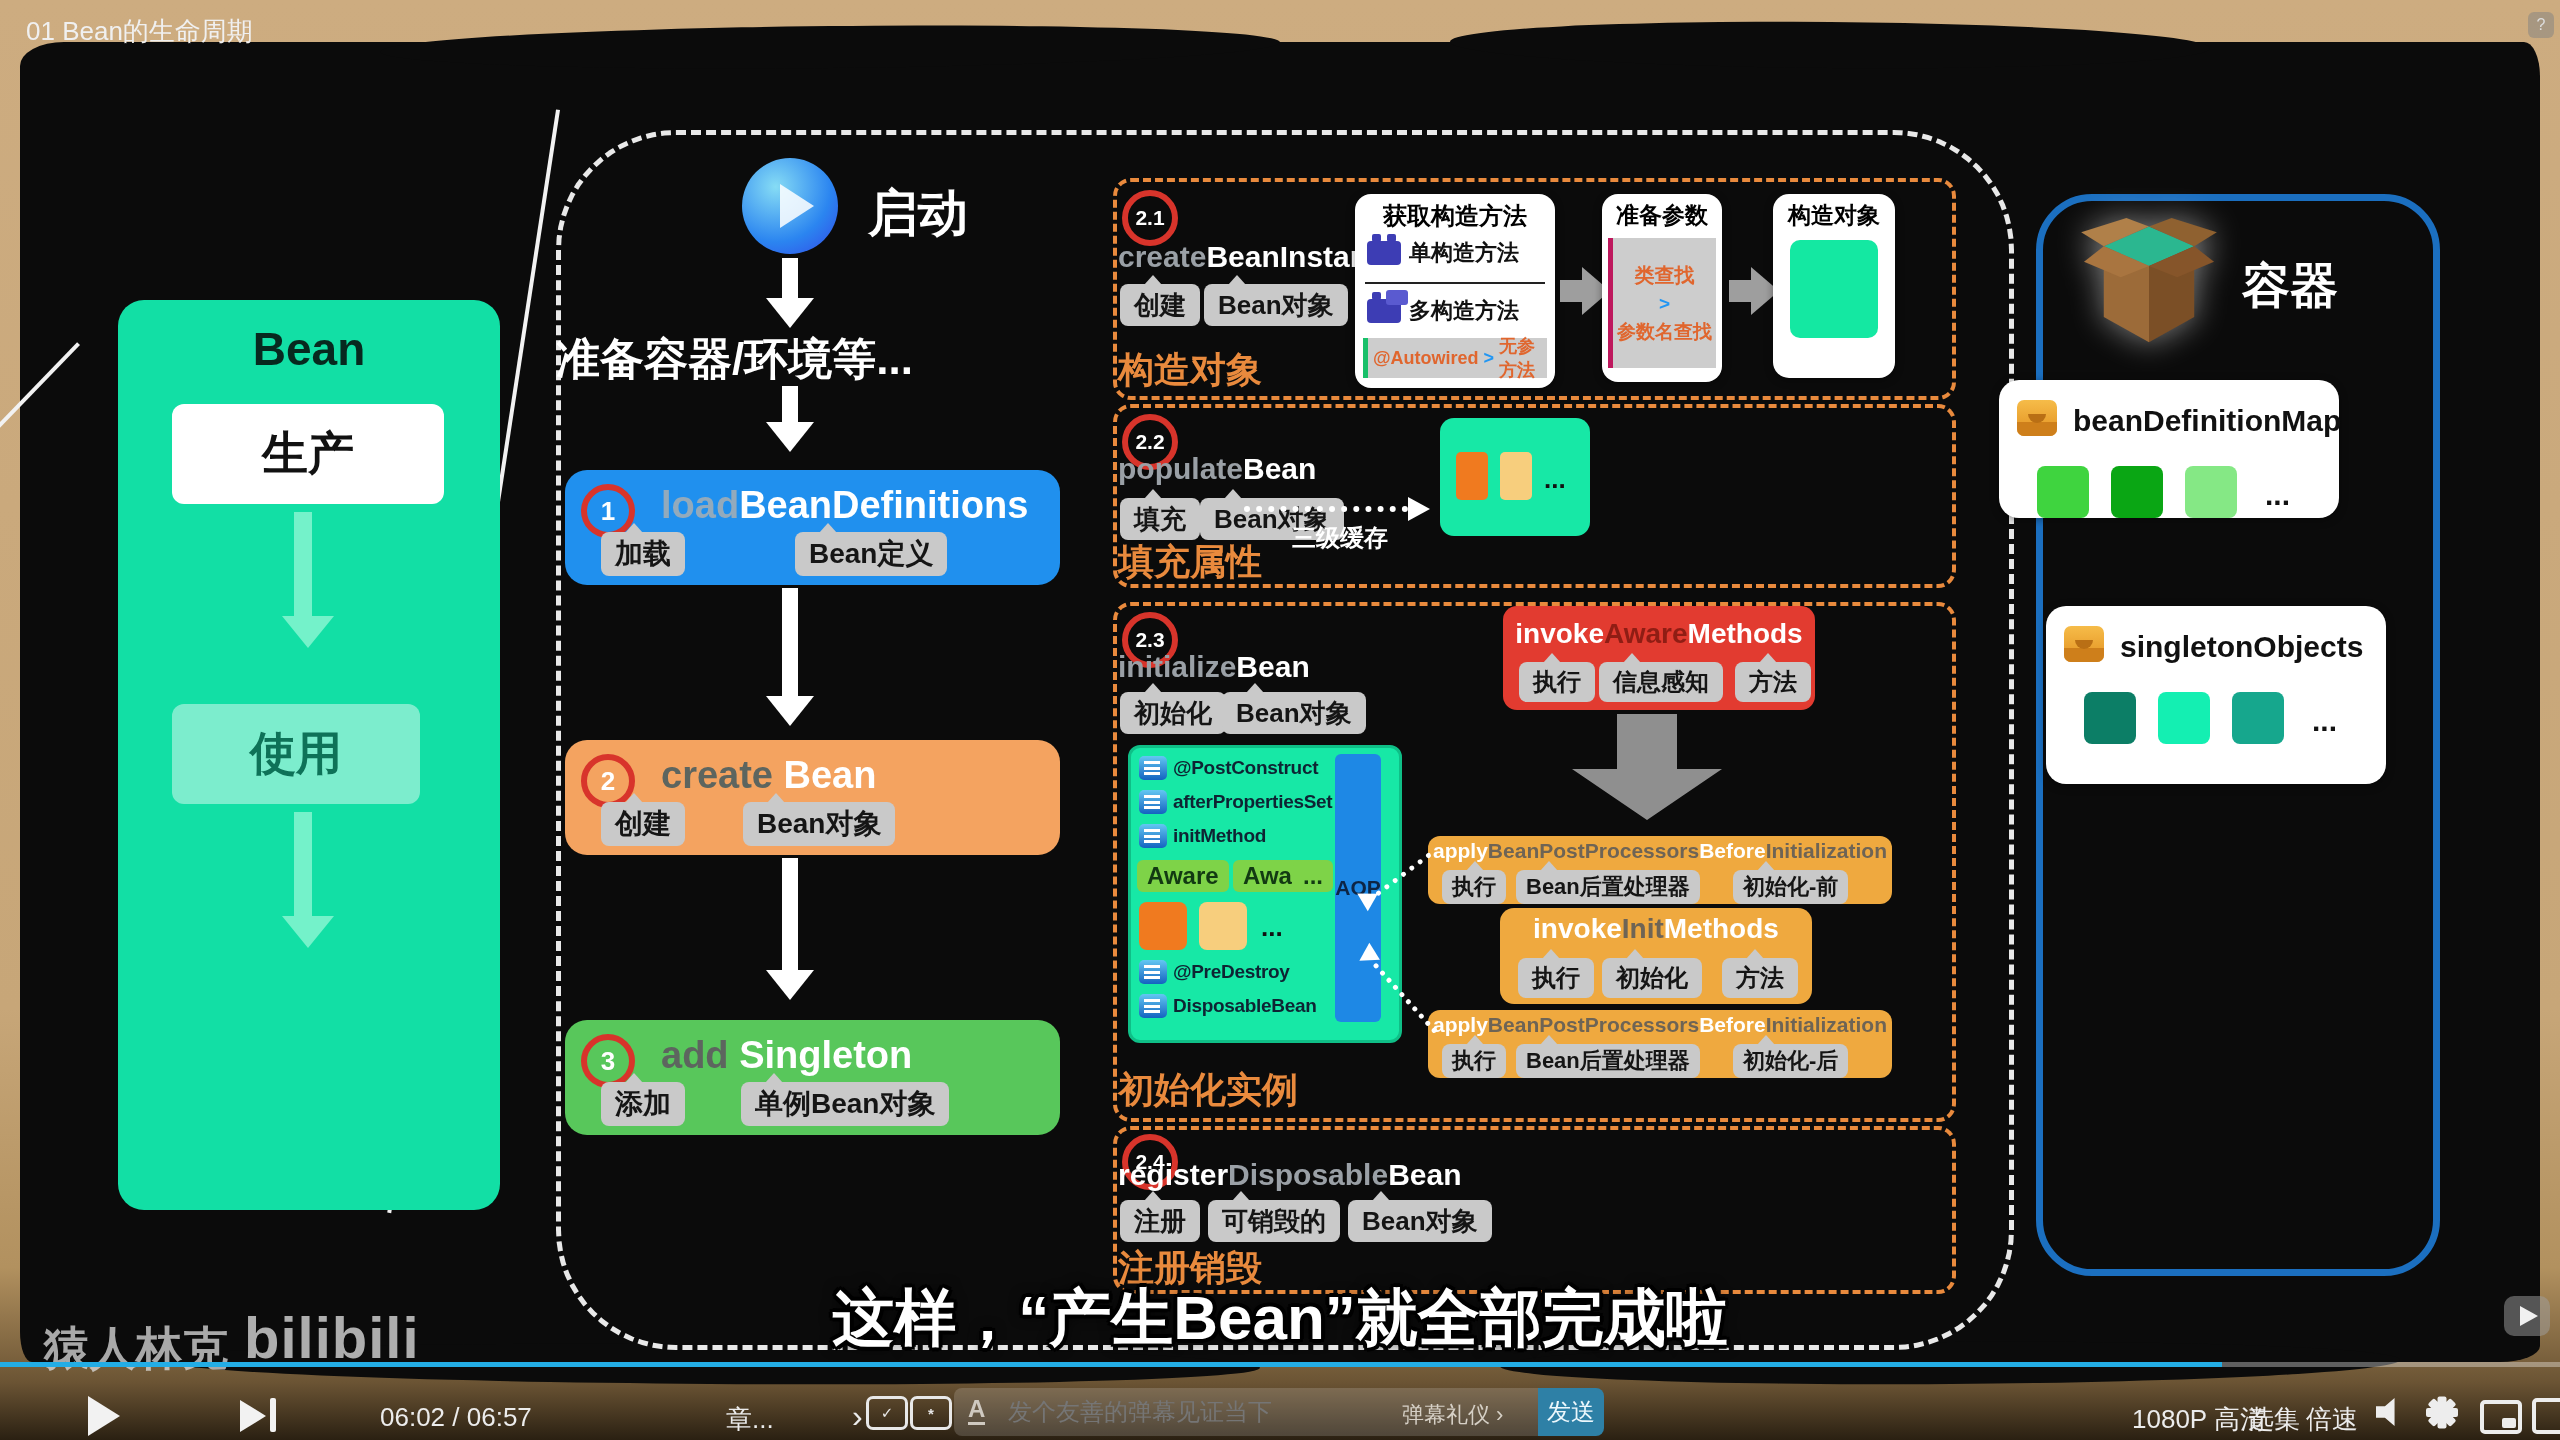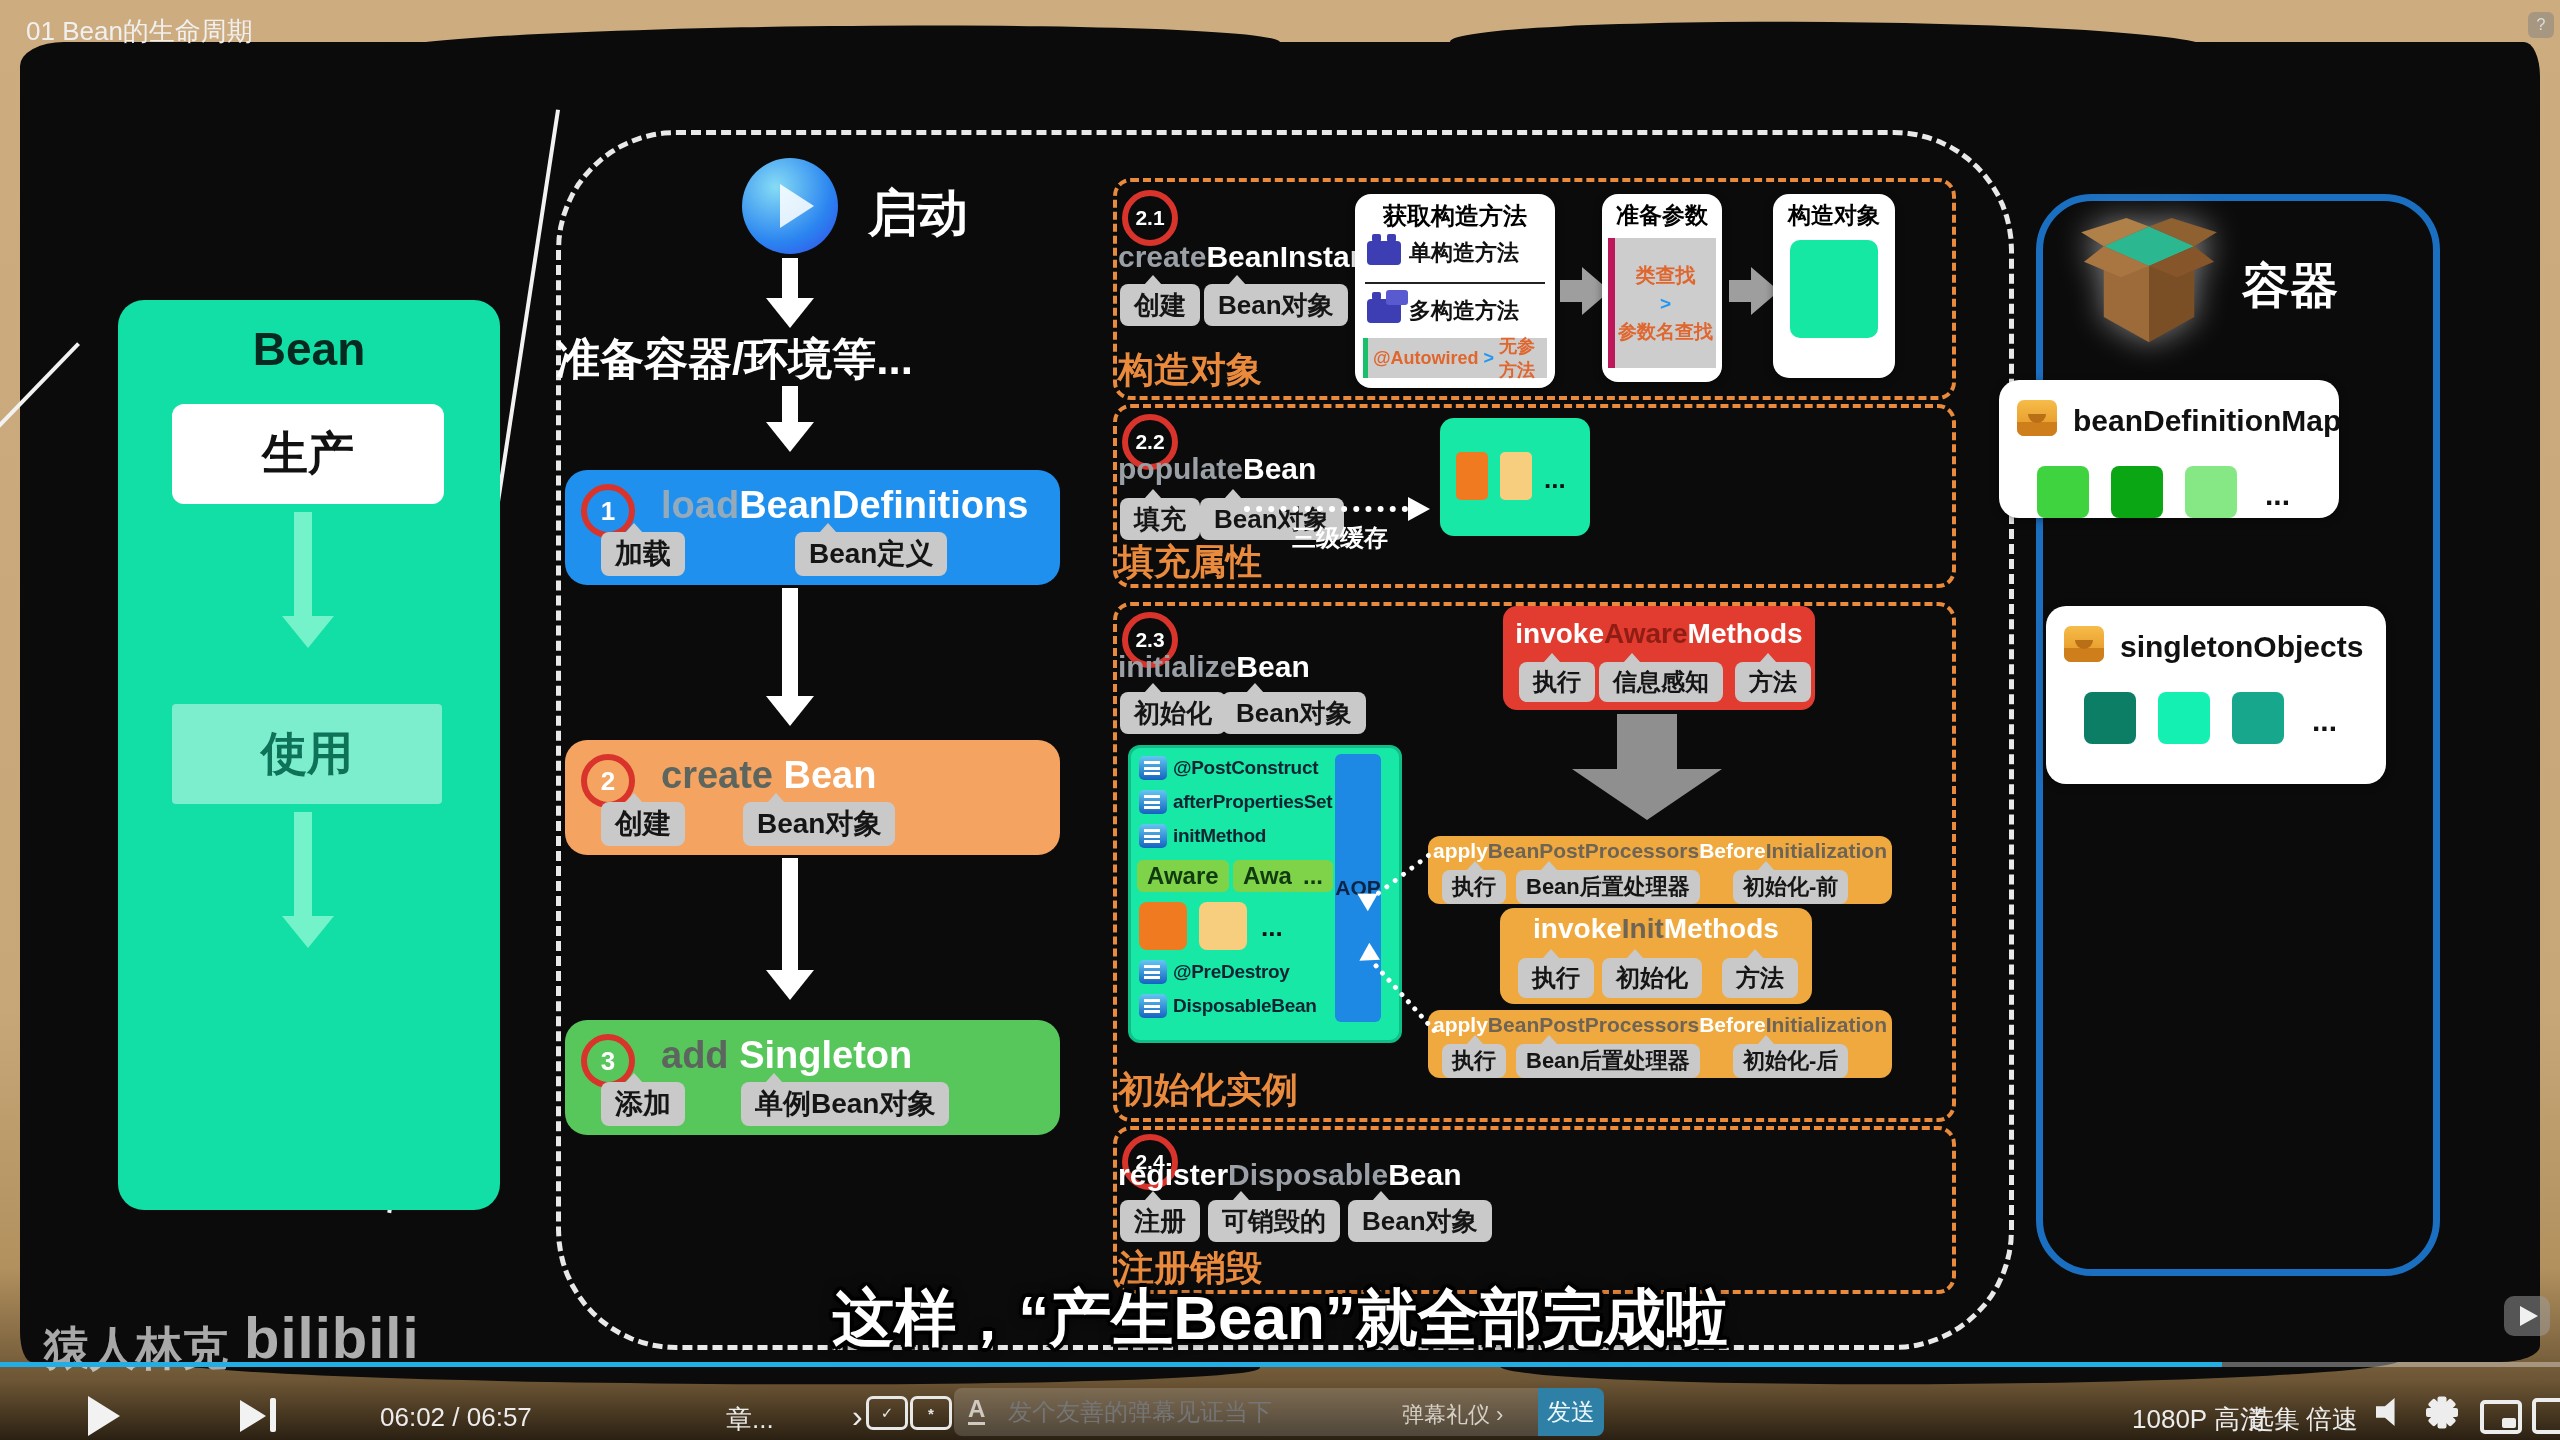--- a/index.html
+++ b/index.html
@@ -81,21 +81,21 @@
   <div class="abs" style="left:2528px;top:12px;width:26px;height:26px;background:rgba(130,130,130,.5);border-radius:6px;color:#ddd;font-size:16px;display:flex;align-items:center;justify-content:center;z-index:6">?</div>
 
   <div class="calline" style="left:560px;top:110px;width:1116px;transform:rotate(98.7deg)"></div>
   <div class="calline" style="left:80px;top:345px;width:116px;transform:rotate(134deg)"></div>
 
   <div class="abs" style="left:118px;top:300px;width:382px;height:910px;background:#12DFA5;border-radius:26px">
     <div class="abs" style="left:0;top:22px;width:100%;text-align:center;font-size:46px;font-weight:800;color:#07291f">Bean</div>
     <div class="abs" style="left:54px;top:104px;width:272px;height:100px;background:#fff;border-radius:12px;display:flex;align-items:center;justify-content:center;font-size:46px;font-weight:800;color:#111">生产</div>
     <div class="tshaft" style="left:176px;top:212px;height:104px"></div>
       <div class="thead" style="left:164px;top:316px"></div>
-    <div class="abs" style="left:54px;top:404px;width:270px;height:100px;background:rgba(255,255,255,.45);border-radius:4px;display:flex;align-items:center;justify-content:center;font-size:46px;font-weight:800;color:#0E7258">使用</div>
+    <div class="abs" style="left:54px;top:404px;width:248px;height:100px;background:rgba(255,255,255,.45);border-radius:12px;display:flex;align-items:center;justify-content:center;font-size:46px;font-weight:800;color:#0E7258">使用</div>
     <div class="tshaft" style="left:176px;top:512px;height:104px"></div>
       <div class="thead" style="left:164px;top:616px"></div>
   </div>
 
   <div class="bigdash" style="left:556px;top:130px;width:1448px;height:1210px"></div>
 
   <div class="abs" style="left:742px;top:158px;width:96px;height:96px;border-radius:50%;background:radial-gradient(circle at 35% 30%,#86DCF5,#2B85F0 60%,#3346E8)">
     <div class="tri" style="left:38px;top:26px;border-left:34px solid rgba(255,255,255,.85);border-top:22px solid transparent;border-bottom:22px solid transparent"></div>
   </div>
   <div class="abs" style="left:868px;top:180px;font-size:50px;font-weight:800;color:#fff">启动</div>
@@ -152,21 +152,21 @@
     <div style="position:absolute;left:8px;top:144px;width:184px;height:40px;background:#CDCDCD;border-left:5px solid #19C06A;display:flex;align-items:center;gap:5px;padding-left:5px;box-sizing:border-box">
       <span style="font-size:18px;font-weight:700;color:#E0662E">@Autowired</span>
       <span style="font-size:18px;font-weight:800;color:#2196F3">&gt;</span>
       <span style="font-size:18px;font-weight:700;color:#E0662E">无参方法</span>
     </div>
   </div>
   <div class="gshaft" style="left:1560px;top:280px;width:22px;height:22px"></div>
     <div class="ghead" style="left:1582px;top:267px"></div>
   <div class="card" style="left:1602px;top:194px;width:120px;height:188px">
     <div class="cardtitle" style="top:6px;font-size:23px">准备参数</div>
-    <div style="position:absolute;left:6px;top:44px;width:108px;height:130px;background:#CDCDCD;border-left:7px solid #be185d;box-sizing:border-box;display:flex;flex-direction:column;align-items:center;justify-content:center;gap:4px">
+    <div style="position:absolute;left:6px;top:44px;width:108px;height:130px;background:#CDCDCD;border-left:5px solid #be185d;box-sizing:border-box;display:flex;flex-direction:column;align-items:center;justify-content:center;gap:4px">
       <span style="font-size:20px;font-weight:800;color:#E0662E">类查找</span>
       <span style="font-size:19px;font-weight:800;color:#2196F3">&gt;</span>
       <span style="font-size:19px;font-weight:800;color:#E0662E">参数名查找</span>
     </div>
   </div>
   <div class="gshaft" style="left:1729px;top:280px;width:22px;height:22px"></div>
     <div class="ghead" style="left:1751px;top:267px"></div>
   <div class="card" style="left:1773px;top:194px;width:122px;height:184px">
     <div class="cardtitle" style="top:6px;font-size:23px">构造对象</div>
     <div style="position:absolute;left:17px;top:46px;width:88px;height:98px;background:#14E8A2;border-radius:10px"></div>

